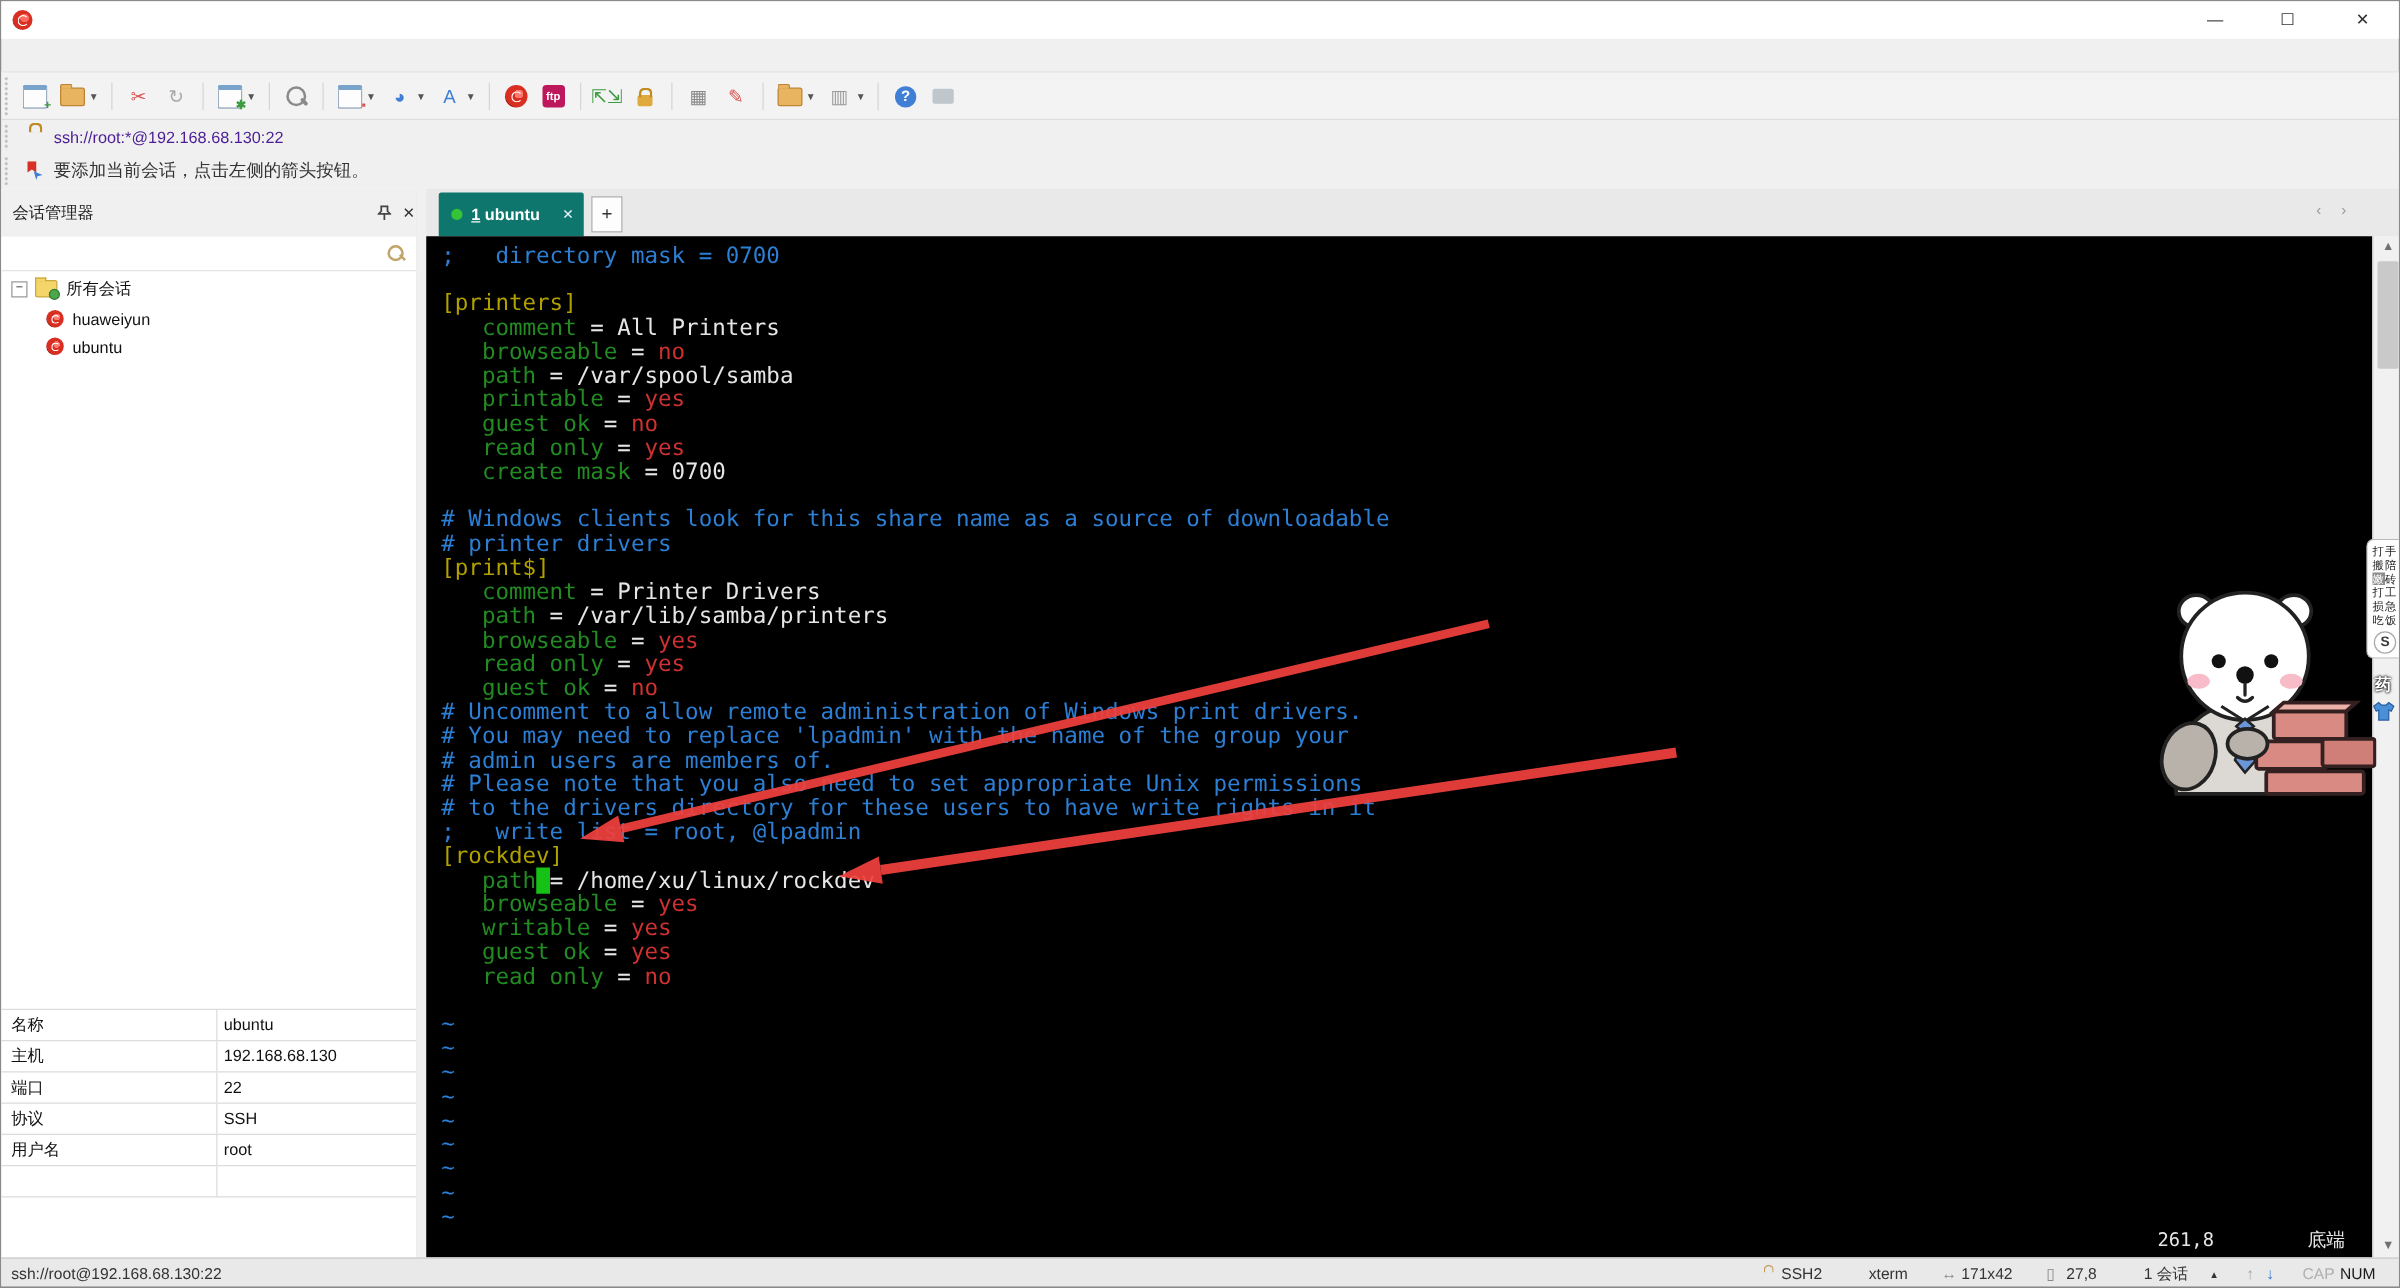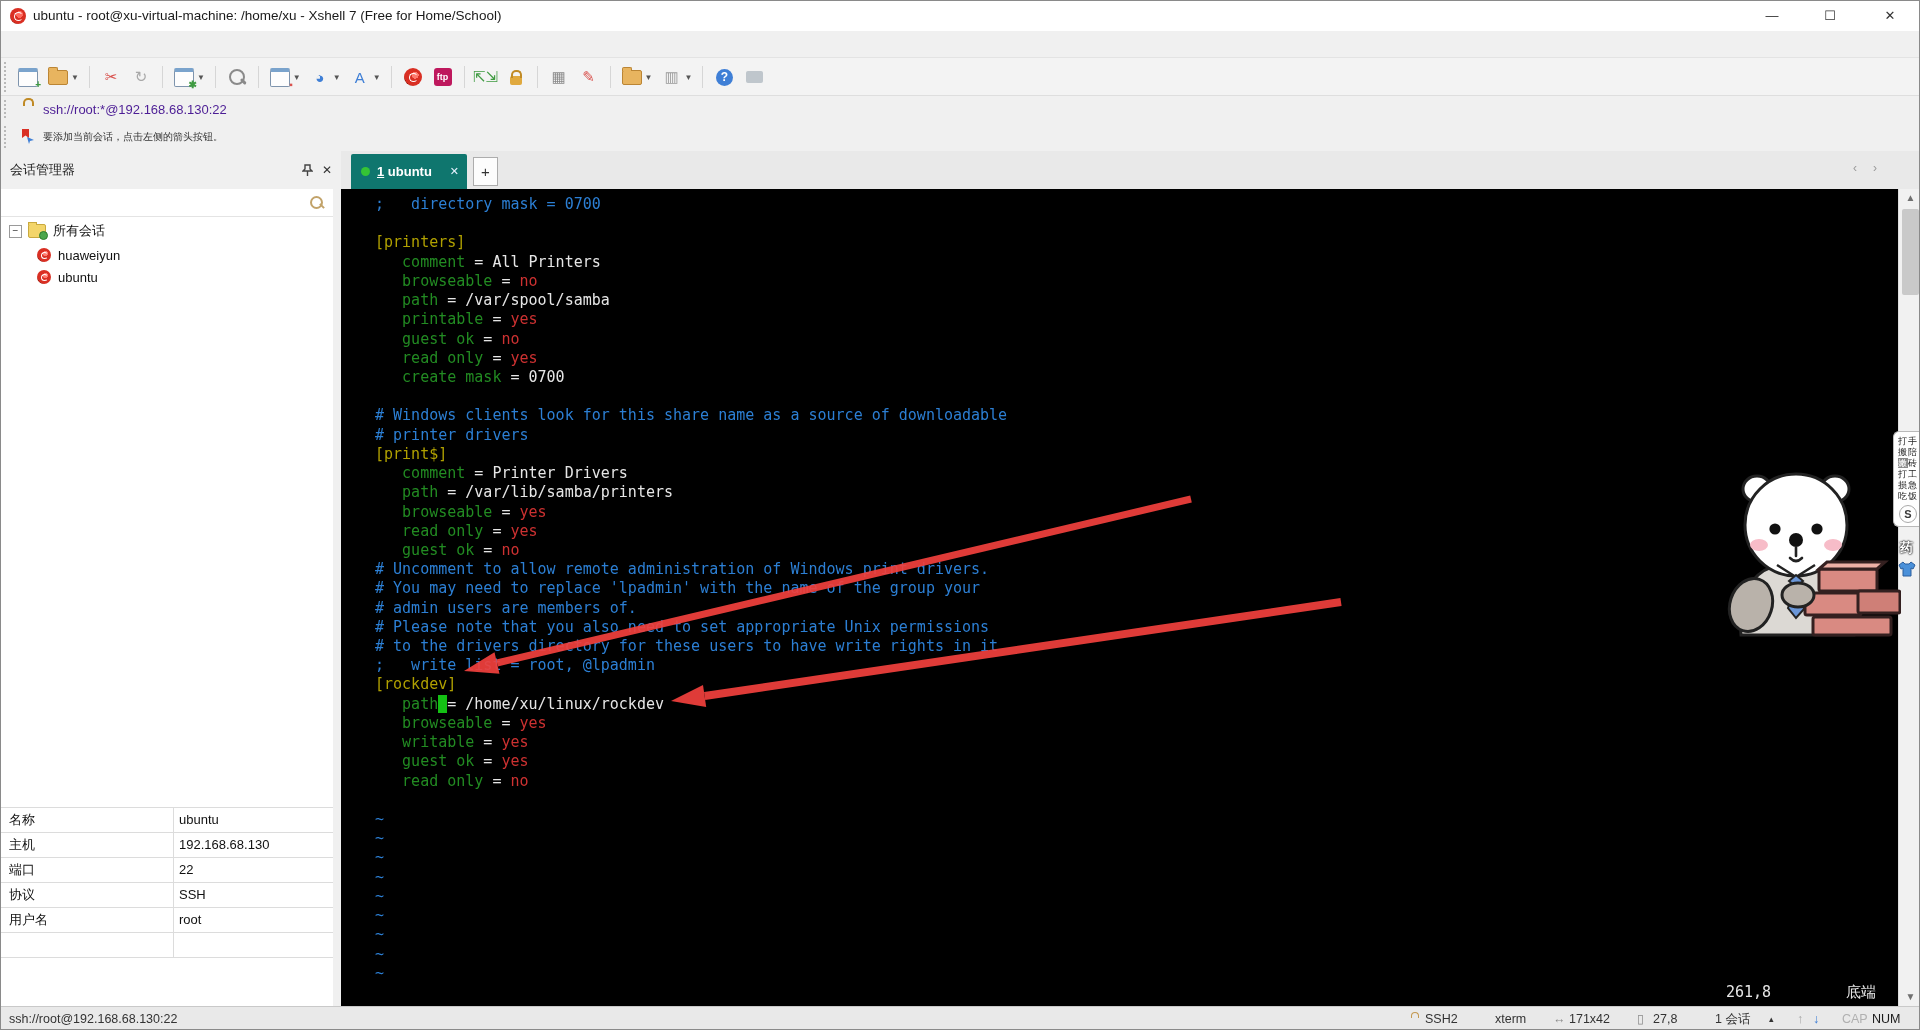--- a/index.html
+++ b/index.html
@@ -40,21 +40,21 @@
   .lockshape::before{content:"";position:absolute;left:1.5px;top:-6px;width:7px;height:6px;border:2px solid #c08a25;border-bottom:none;border-radius:5px 5px 0 0;}
   .helpdot{width:17px;height:17px;border-radius:50%;background:#3f7fd6;color:#fff;font-size:12px;font-weight:bold;display:flex;align-items:center;justify-content:center;}
   .bubble{width:17px;height:12px;background:#bfc6cc;border-radius:2px;position:relative;}
   .bubble::after{content:"";position:absolute;left:3px;bottom:-4px;border:4px solid transparent;border-top-color:#bfc6cc;}
   
   .addressbar{left:0;top:94px;width:1920px;height:27px;background:#f0f0f0;border-top:1px solid #dedede;border-bottom:1px solid #dedede;}
   .addr-lock{left:20px;top:8px;}
   .addr-text{left:42px;top:0;height:27px;line-height:27px;font-size:13px;color:#4c1d95;}
   .infobar{left:0;top:121px;width:1920px;height:29px;background:#f0f0f0;}
   .flag{left:20px;top:7px;width:14px;height:15px;}
-  .info-text{left:42px;top:0;height:29px;line-height:29px;font-size:10px;color:#333;}
+  .info-text{left:42px;top:0;height:29px;line-height:29px;font-size:14px;color:#333;}
   
   .panel{left:0;top:150px;width:332px;height:855px;background:#fff;border-right:1px solid #d9d9d9;}
   .panel-header{position:absolute;left:0;top:0;width:332px;height:38px;background:#f0f0f0;border-bottom:1px solid #d9d9d9;}
   .panel-title{position:absolute;left:9px;top:0;height:38px;line-height:38px;font-size:13px;color:#222;}
   .ph-btn{position:absolute;top:11px;width:16px;height:16px;display:flex;align-items:center;justify-content:center;color:#333;font-size:12px;}
   .searchrow{position:absolute;left:0;top:38px;width:332px;height:27px;background:#fff;border-bottom:1px solid #e4e4e4;}
   .search-mag{position:absolute;right:10px;top:7px;width:9px;height:9px;border:2px solid #c2a36a;border-radius:50%;}
   .search-mag::after{content:"";position:absolute;left:7px;top:7px;width:6px;height:2px;background:#c2a36a;transform:rotate(45deg);}
   .tree{position:absolute;left:0;top:65px;width:332px;height:591px;}
   .tree-row{position:absolute;height:22px;display:flex;align-items:center;font-size:13px;color:#111;}
@@ -78,21 +78,21 @@
               display:flex;align-items:center;color:#fff;}
   .tab-dot{width:9px;height:9px;border-radius:50%;background:#35c435;margin:0 7px 0 10px;}
   .tab-label{font-size:13px;font-weight:bold;white-space:nowrap;}
   .tab-close{margin-left:auto;margin-right:8px;font-size:11px;color:#e8f2ff;}
   .tab-new{position:absolute;left:132px;top:6px;width:25px;height:29px;background:#fdfdfd;border:1px solid #adadad;
            display:flex;align-items:center;justify-content:center;font-size:15px;color:#333;box-sizing:border-box;}
   .tab-scroll{position:absolute;top:10px;font-size:12px;color:#9a9a9a;}
   
   .term{left:340px;top:188px;width:1557px;height:817px;background:#000;}
   .term-content{position:absolute;left:12px;top:6px;font-family:"DejaVu Sans Mono","Liberation Mono",monospace;
-                font-size:15px;line-height:19.23px;white-space:pre;margin-left:22px;}
+                font-size:18px;line-height:19.23px;white-space:pre;}
   .tline{height:19.23px;}
   .c-b{color:#2c7fd4;} .c-y{color:#b0a000;} .c-g{color:#228b22;} .c-w{color:#e6e6e6;} .c-r{color:#cd3131;}
   .c-cur{background:#14c114;color:#000;}
   .ruler{position:absolute;top:794px;font-family:"DejaVu Sans Mono","Liberation Mono",monospace;font-size:15px;color:#e6e6e6;}
   
   .vscroll{left:1897px;top:188px;width:23px;height:817px;background:#f1f1f1;border-left:1px solid #ddd;}
   .vs-btn{position:absolute;left:0;width:23px;height:18px;text-align:center;font-size:10px;color:#707070;line-height:18px;}
   .vs-thumb{position:absolute;left:3px;top:20px;width:17px;height:86px;background:#c9c9c9;border-radius:2px;}
   
   .statusbar{left:0;top:1005px;width:1920px;height:25px;background:#e9e9e9;border-top:1px solid #c9c9c9;font-size:12.5px;color:#333;}
@@ -110,21 +110,20 @@
   .float-char{left:1899px;top:538px;z-index:45;font-size:13px;font-weight:bold;color:#fff;text-shadow:0 0 2px #000,0 0 2px #000;}
   .shirt{left:1897px;top:560px;z-index:45;}
 </style>
 </head>
 <body>
 
 <div id="app">
 
   <div class="abs titlebar">
     <span class="abs app-logo"></span>
-    <span class="abs title-text">ubuntu - root@xu-virtual-machine: /home/xu - Xshell 7 (Free for Home/School)</span>
     <span class="abs winbtn" style="left:1748px;">—</span>
     <span class="abs winbtn" style="left:1806px;">☐</span>
     <span class="abs winbtn" style="left:1866px;">✕</span>
   </div>
 
 
   <div class="abs toolbar">
     <span class="grip"></span>
     <div class="toolbar-inner" id="toolbar-icons">
         <span class="tbi">

